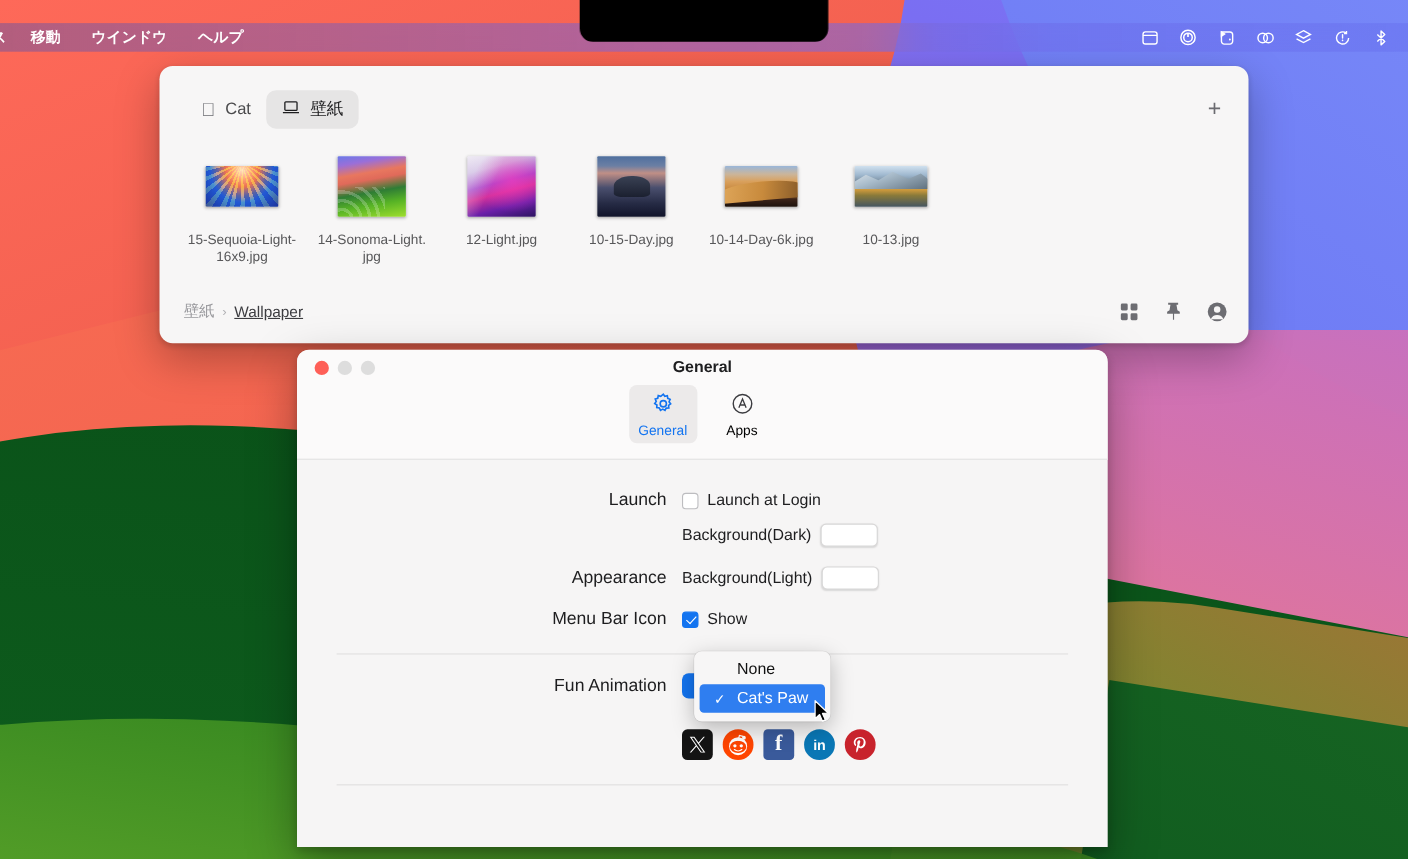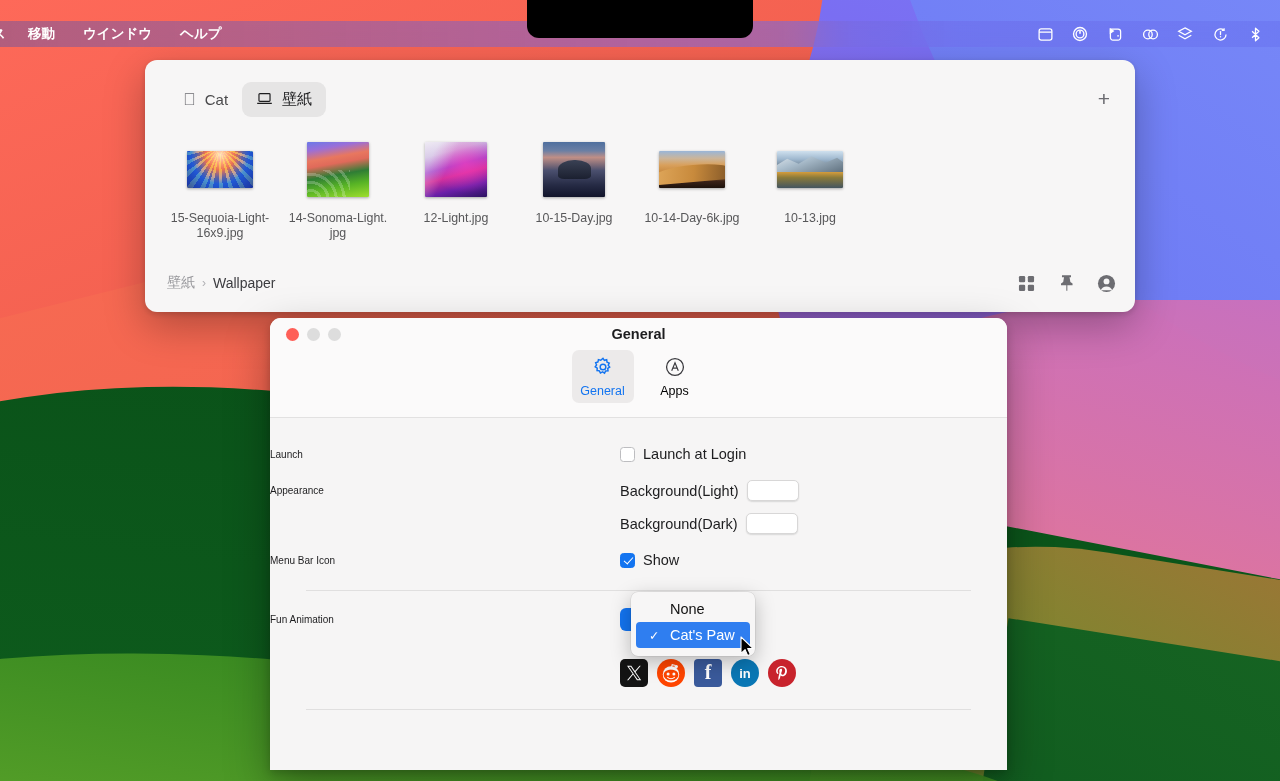--- a/index.html
+++ b/index.html
@@ -199,21 +199,21 @@
   .t-highsierra::after{content:''; position:absolute; left:-4%; top:6%; width:108%; height:52%;
     background: linear-gradient(160deg, #e8eef3 0%, #a9bccb 42%, #5d6e7c 100%);
     clip-path: polygon(0 72%, 18% 32%, 34% 58%, 52% 18%, 72% 52%, 88% 26%, 100% 60%, 100% 100%, 0 100%);}
 
   #breadcrumb-bar {
     display: flex; align-items: center;
     padding: 0 18px 0 22px;
     height: 54px;
   }
   .crumb { font-size: 14px; color: #9a9a9e; }
-  .crumb.last { color: #3c3c40; }
+  .crumb.last { color: #3c3c40; text-decoration: underline; }
   .crumb-sep { font-size: 12px; color: #b0b0b4; padding: 0 7px; }
   #finder-tools { margin-left: auto; display: flex; align-items: center; gap: 18px; }
   .ftool { width: 22px; height: 22px; color: #6d6d72; display: flex; align-items: center; justify-content: center; }
 
   
   #general-win {
     position: absolute; left: 270px; top: 318px;
     width: 737px; height: 452px;
     background: #f6f5f5;
     border-radius: 11px 11px 0 0;
@@ -245,22 +245,22 @@
     border-radius: 7px;
     font-size: 12.5px;
   }
   .gw-tab.active { background: #eceaea; color: #1374f0; }
   .gw-tab.inactive { color: #000000; }
 
   #gw-body { padding: 0; position: relative; height: 351px; }
 
   .form-row { display: flex; align-items: center; margin-top: 0; }
   .form-label {
-    width: 350px; padding-right: 14px;
-    font-size: 10px; color: #1d1d1f;
+    width: 350px; text-align: right; padding-right: 14px;
+    font-size: 16px; color: #1d1d1f;
   }
   .form-ctrl { display: flex; align-items: center; gap: 8px; font-size: 14.5px; color: #1d1d1f; }
 
   .cbx {
     width: 15px; height: 15px; border-radius: 3.5px;
     border: 1px solid #bdbdc0; background: #fff;
     display: inline-block;
   }
   .cbx.checked {
     background: #1374f0; border-color: #1374f0;
@@ -540,32 +540,32 @@
   <div id="gw-body">
 
     <div class="form-row" style="margin-top:28px">
       <div class="form-label">Launch</div>
       <div class="form-ctrl">
         <span class="cbx"></span>
         <span>Launch at Login</span>
       </div>
     </div>
 
+    <div class="form-row" style="margin-top:12px">
+      <div class="form-label"></div>
+      <div class="form-ctrl">
+        <span>Background(Dark)</span>
+        <span class="color-well"><span class="grad"></span></span>
+      </div>
+    </div>
+
     <div class="form-row" style="margin-top:18px">
       <div class="form-label">Appearance</div>
       <div class="form-ctrl">
         <span>Background(Light)</span>
-        <span class="color-well"><span class="grad"></span></span>
-      </div>
-    </div>
-
-    <div class="form-row" style="margin-top:12px">
-      <div class="form-label"></div>
-      <div class="form-ctrl">
-        <span>Background(Dark)</span>
         <span class="color-well"><span class="grad"></span></span>
       </div>
     </div>
 
     <div class="form-row" style="margin-top:18px">
       <div class="form-label">Menu Bar Icon</div>
       <div class="form-ctrl">
         <span class="cbx checked"></span>
         <span>Show</span>
       </div>

